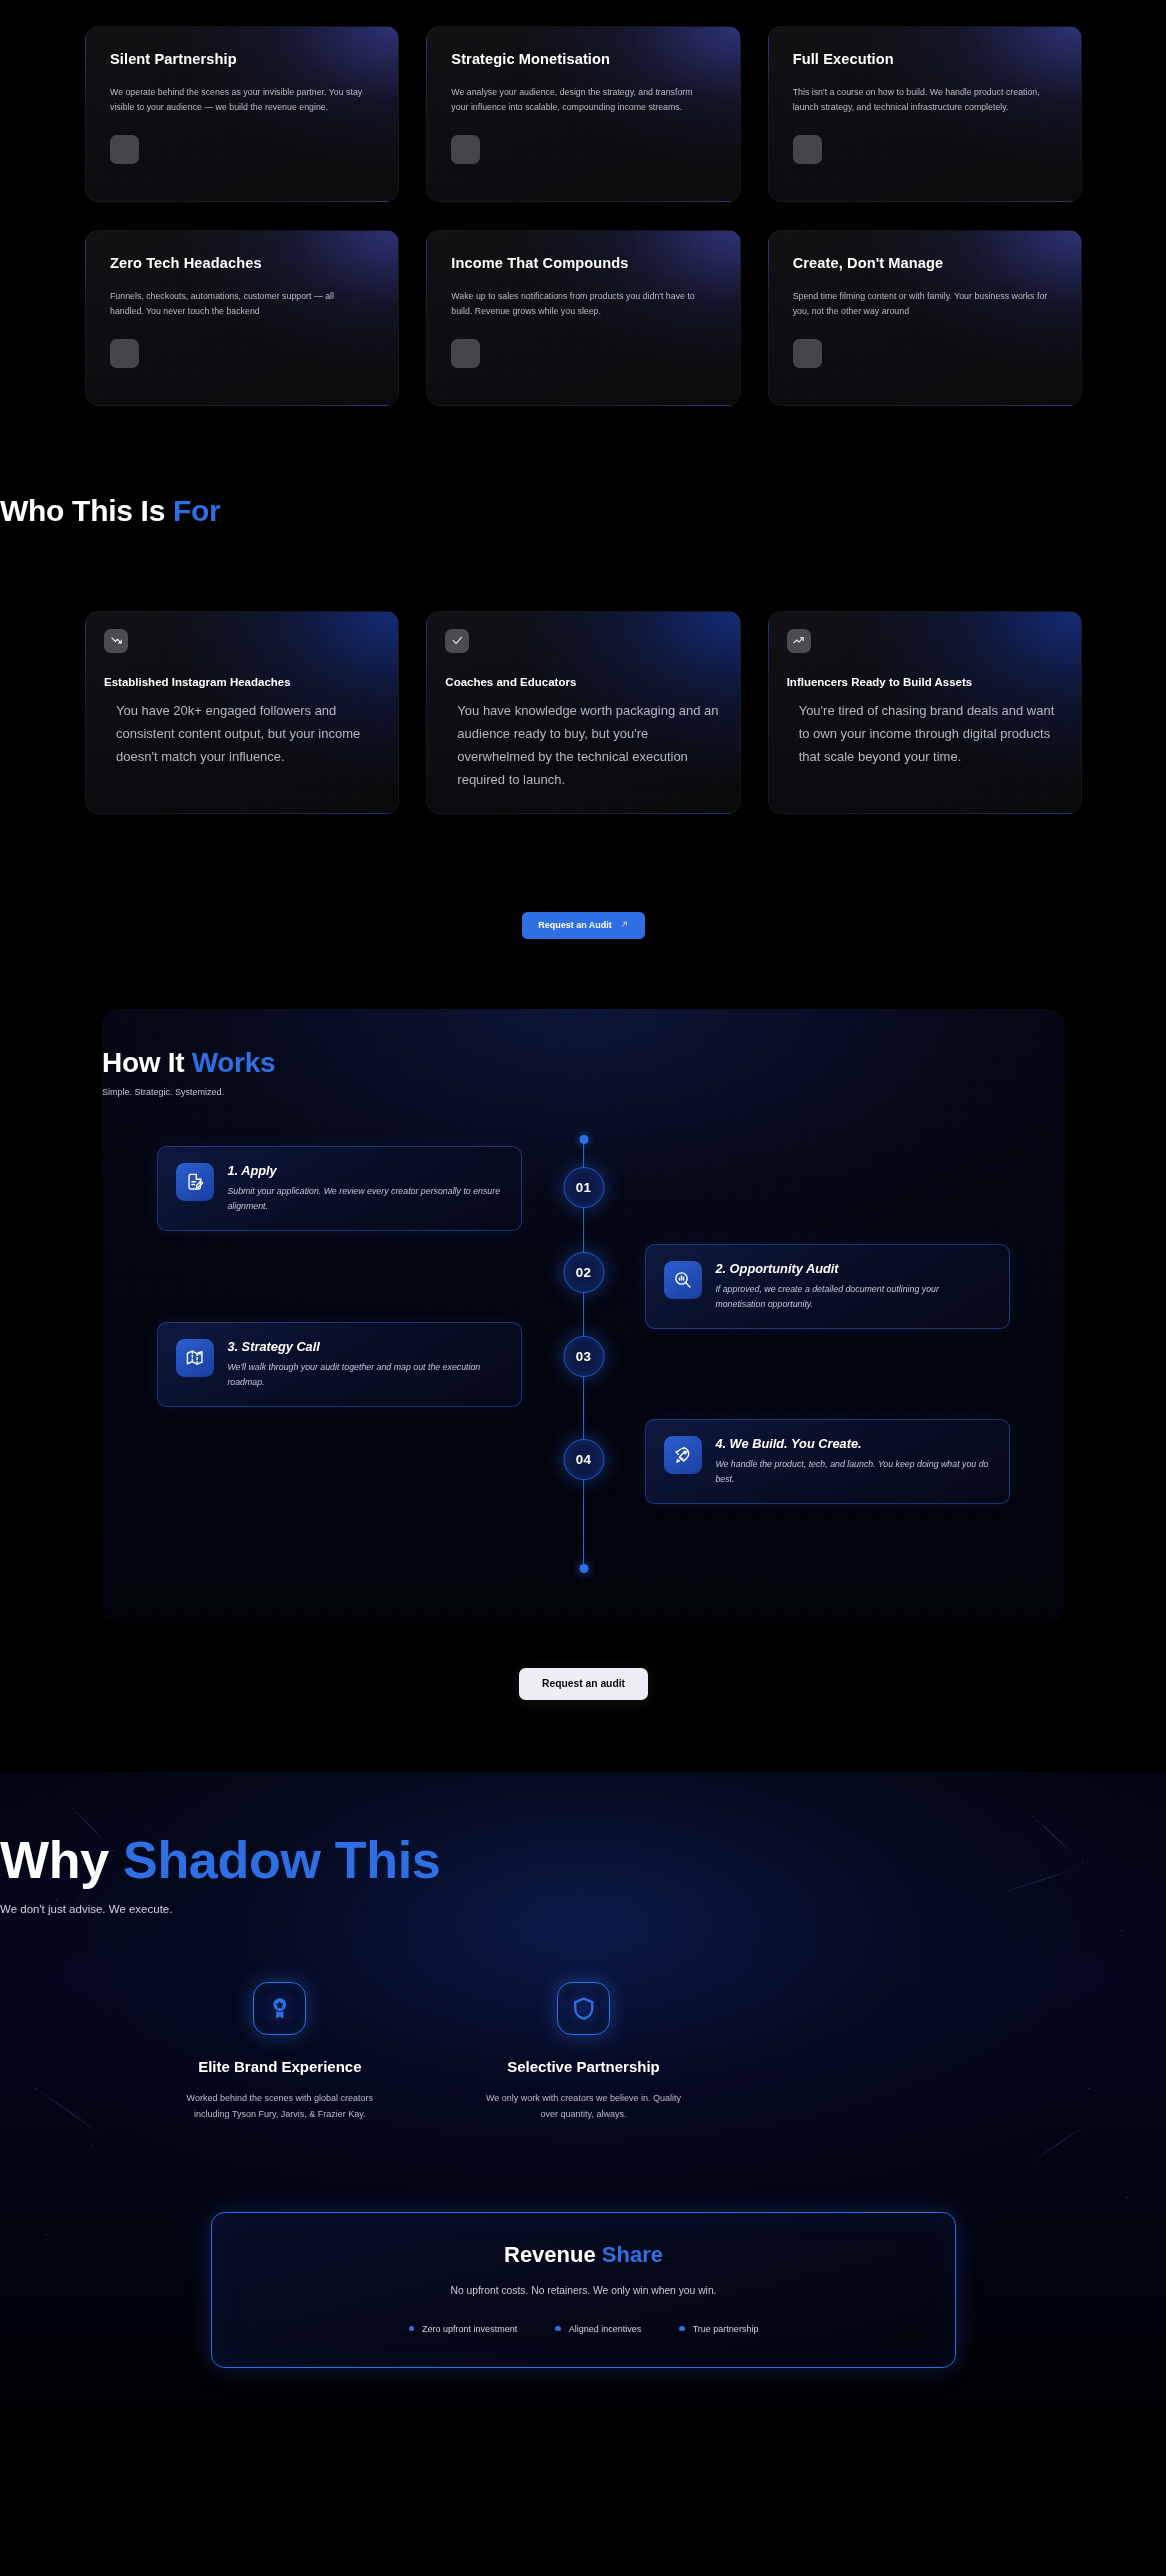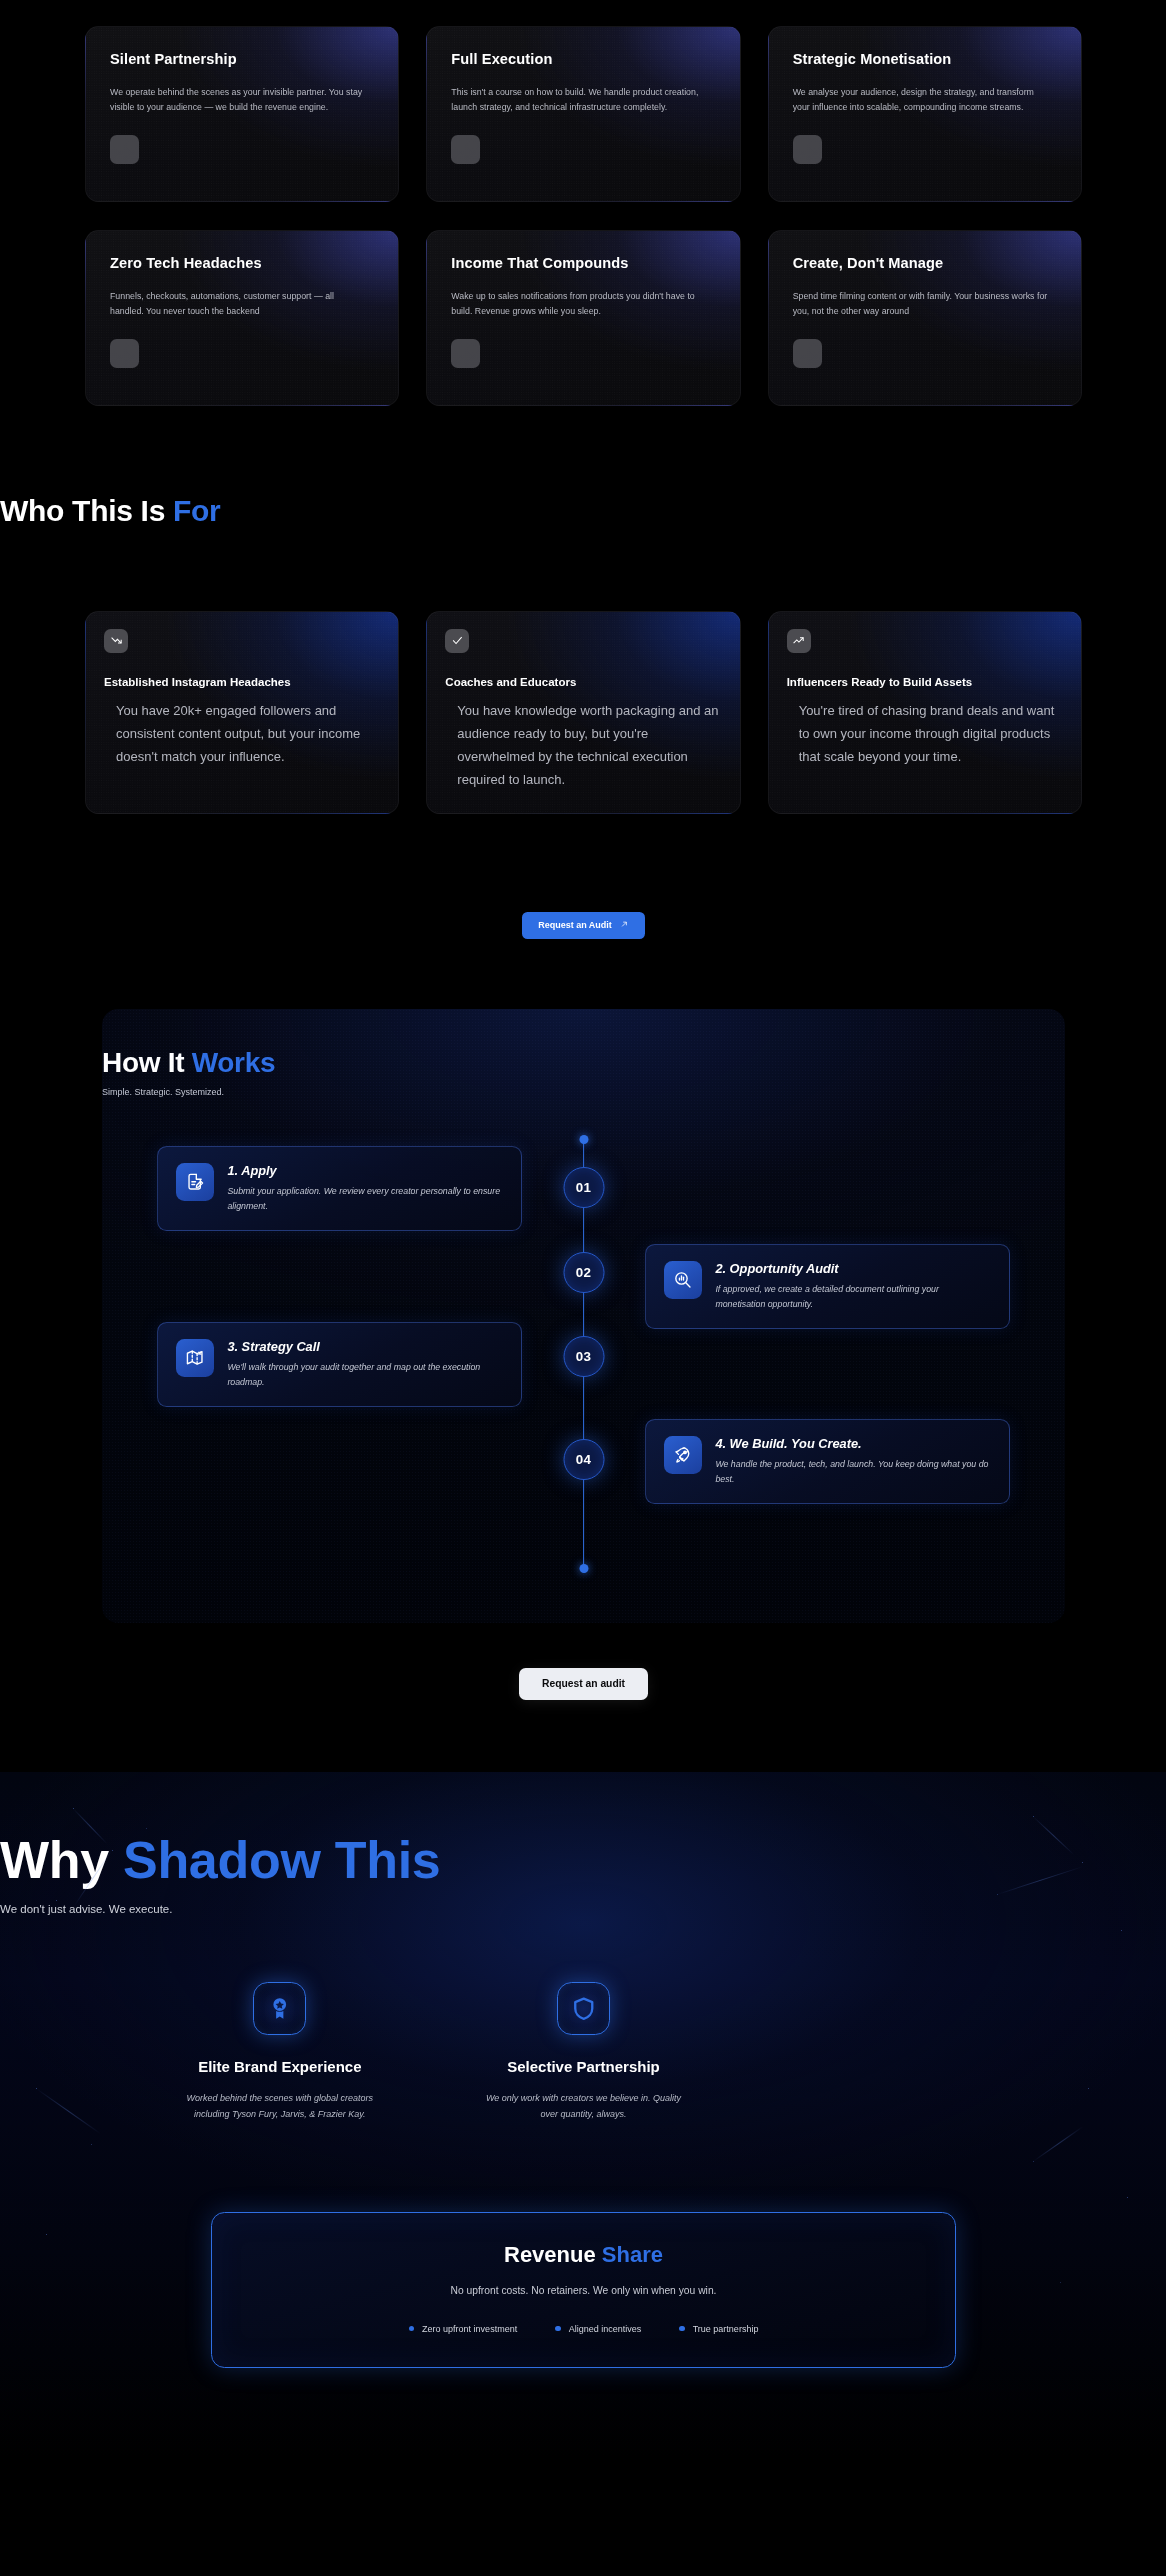--- a/index.html
+++ b/index.html
@@ -325,21 +325,20 @@
     font-weight: 700;
     color: #ffffff;
     margin-bottom: 13.4px;
   }
   .feat-desc {
     font-size: 9px;
     line-height: 1.76;
     color: #b8bcc8;
     max-width: 201px;
     margin: 16px auto;
-    font-style: italic;
   }
 
   
   .revshare {
     position: relative;
     margin: 73px 211px 0 211px;
     border-radius: 13.4px;
     border: 1.2px solid #2f6fe4;
     padding: 29px 24px 33px 24px;
     text-align: center;
@@ -383,27 +382,27 @@
 <div class="page">
 
   <section class="benefits">
     <div class="benefit-row">
       <div class="benefit-card">
         <div class="benefit-title">Silent Partnership</div>
         <div class="benefit-desc">We operate behind the scenes as your invisible partner. You stay visible to your audience — we build the revenue engine.</div>
         <div class="benefit-chip"></div>
       </div>
       <div class="benefit-card">
+        <div class="benefit-title">Strategic Monetisation</div>
+        <div class="benefit-desc">We analyse your audience, design the strategy, and transform your influence into scalable, compounding income streams.</div>
+        <div class="benefit-chip"></div>
+      </div>
+      <div class="benefit-card">
         <div class="benefit-title">Full Execution</div>
         <div class="benefit-desc">This isn't a course on how to build. We handle product creation, launch strategy, and technical infrastructure completely.</div>
-        <div class="benefit-chip"></div>
-      </div>
-      <div class="benefit-card">
-        <div class="benefit-title">Strategic Monetisation</div>
-        <div class="benefit-desc">We analyse your audience, design the strategy, and transform your influence into scalable, compounding income streams.</div>
         <div class="benefit-chip"></div>
       </div>
     </div>
     <div class="benefit-row">
       <div class="benefit-card">
         <div class="benefit-title">Zero Tech Headaches</div>
         <div class="benefit-desc">Funnels, checkouts, automations, customer support — all handled. You never touch the backend</div>
         <div class="benefit-chip"></div>
       </div>
       <div class="benefit-card">

